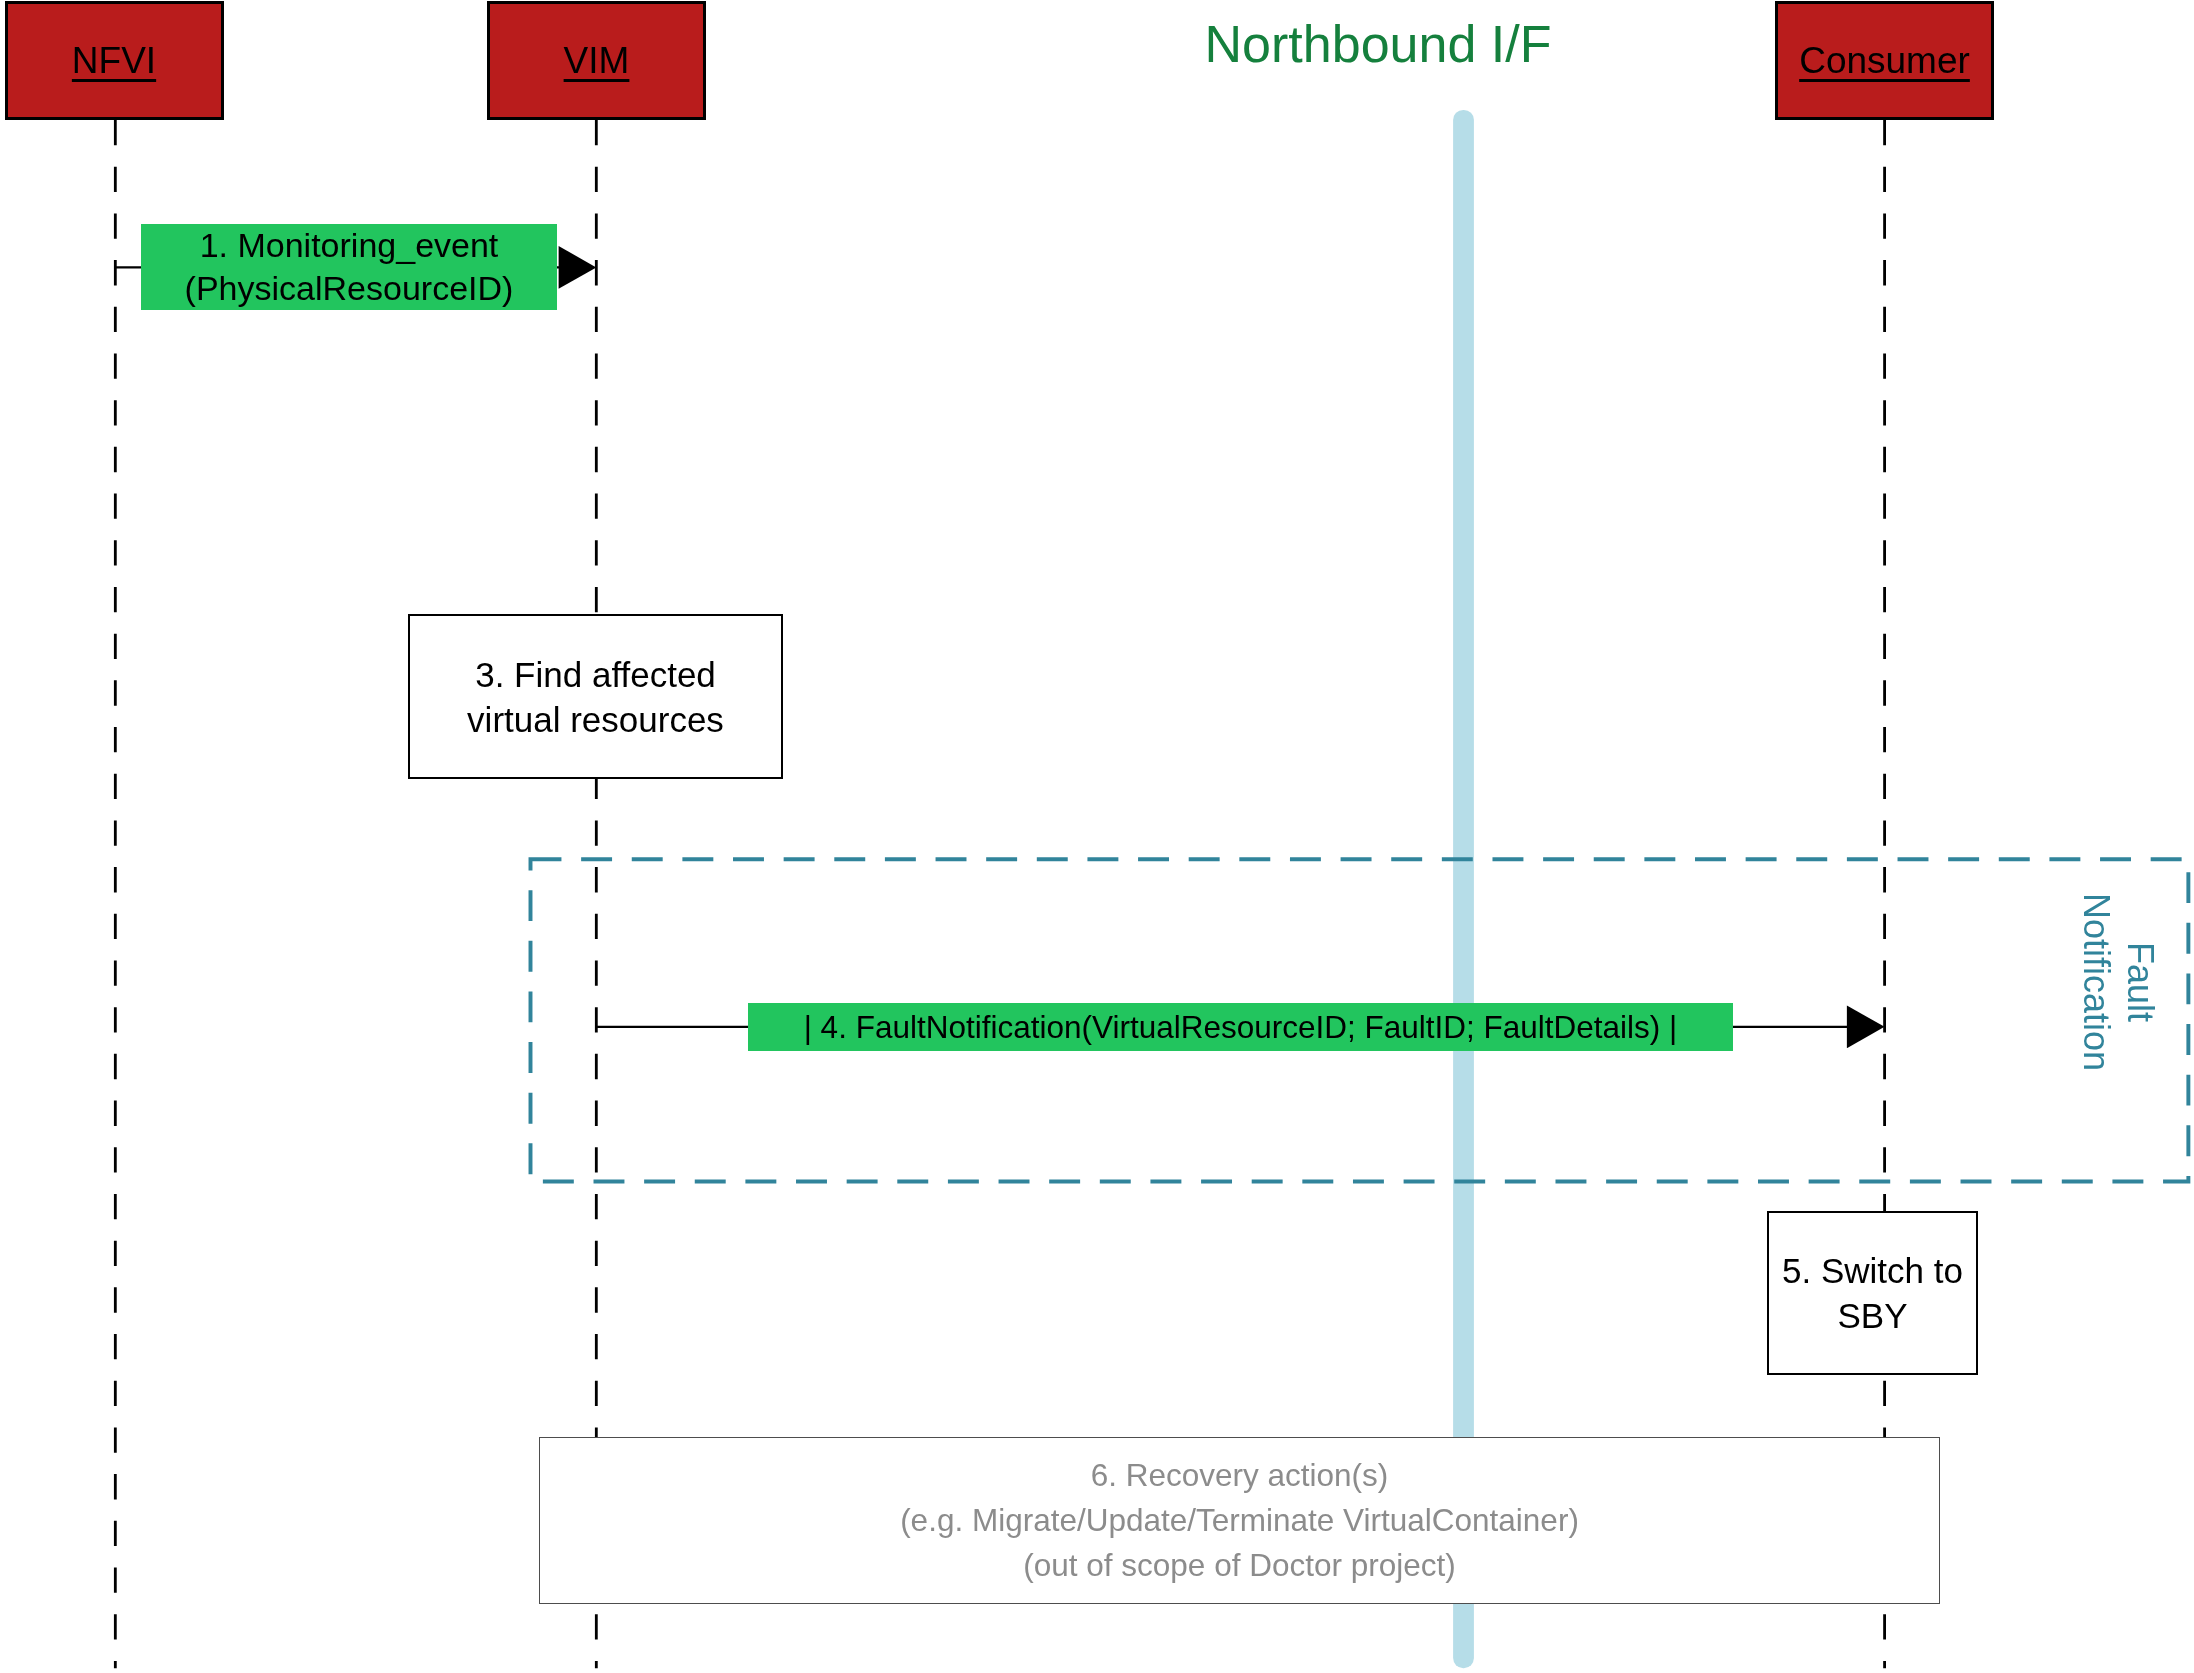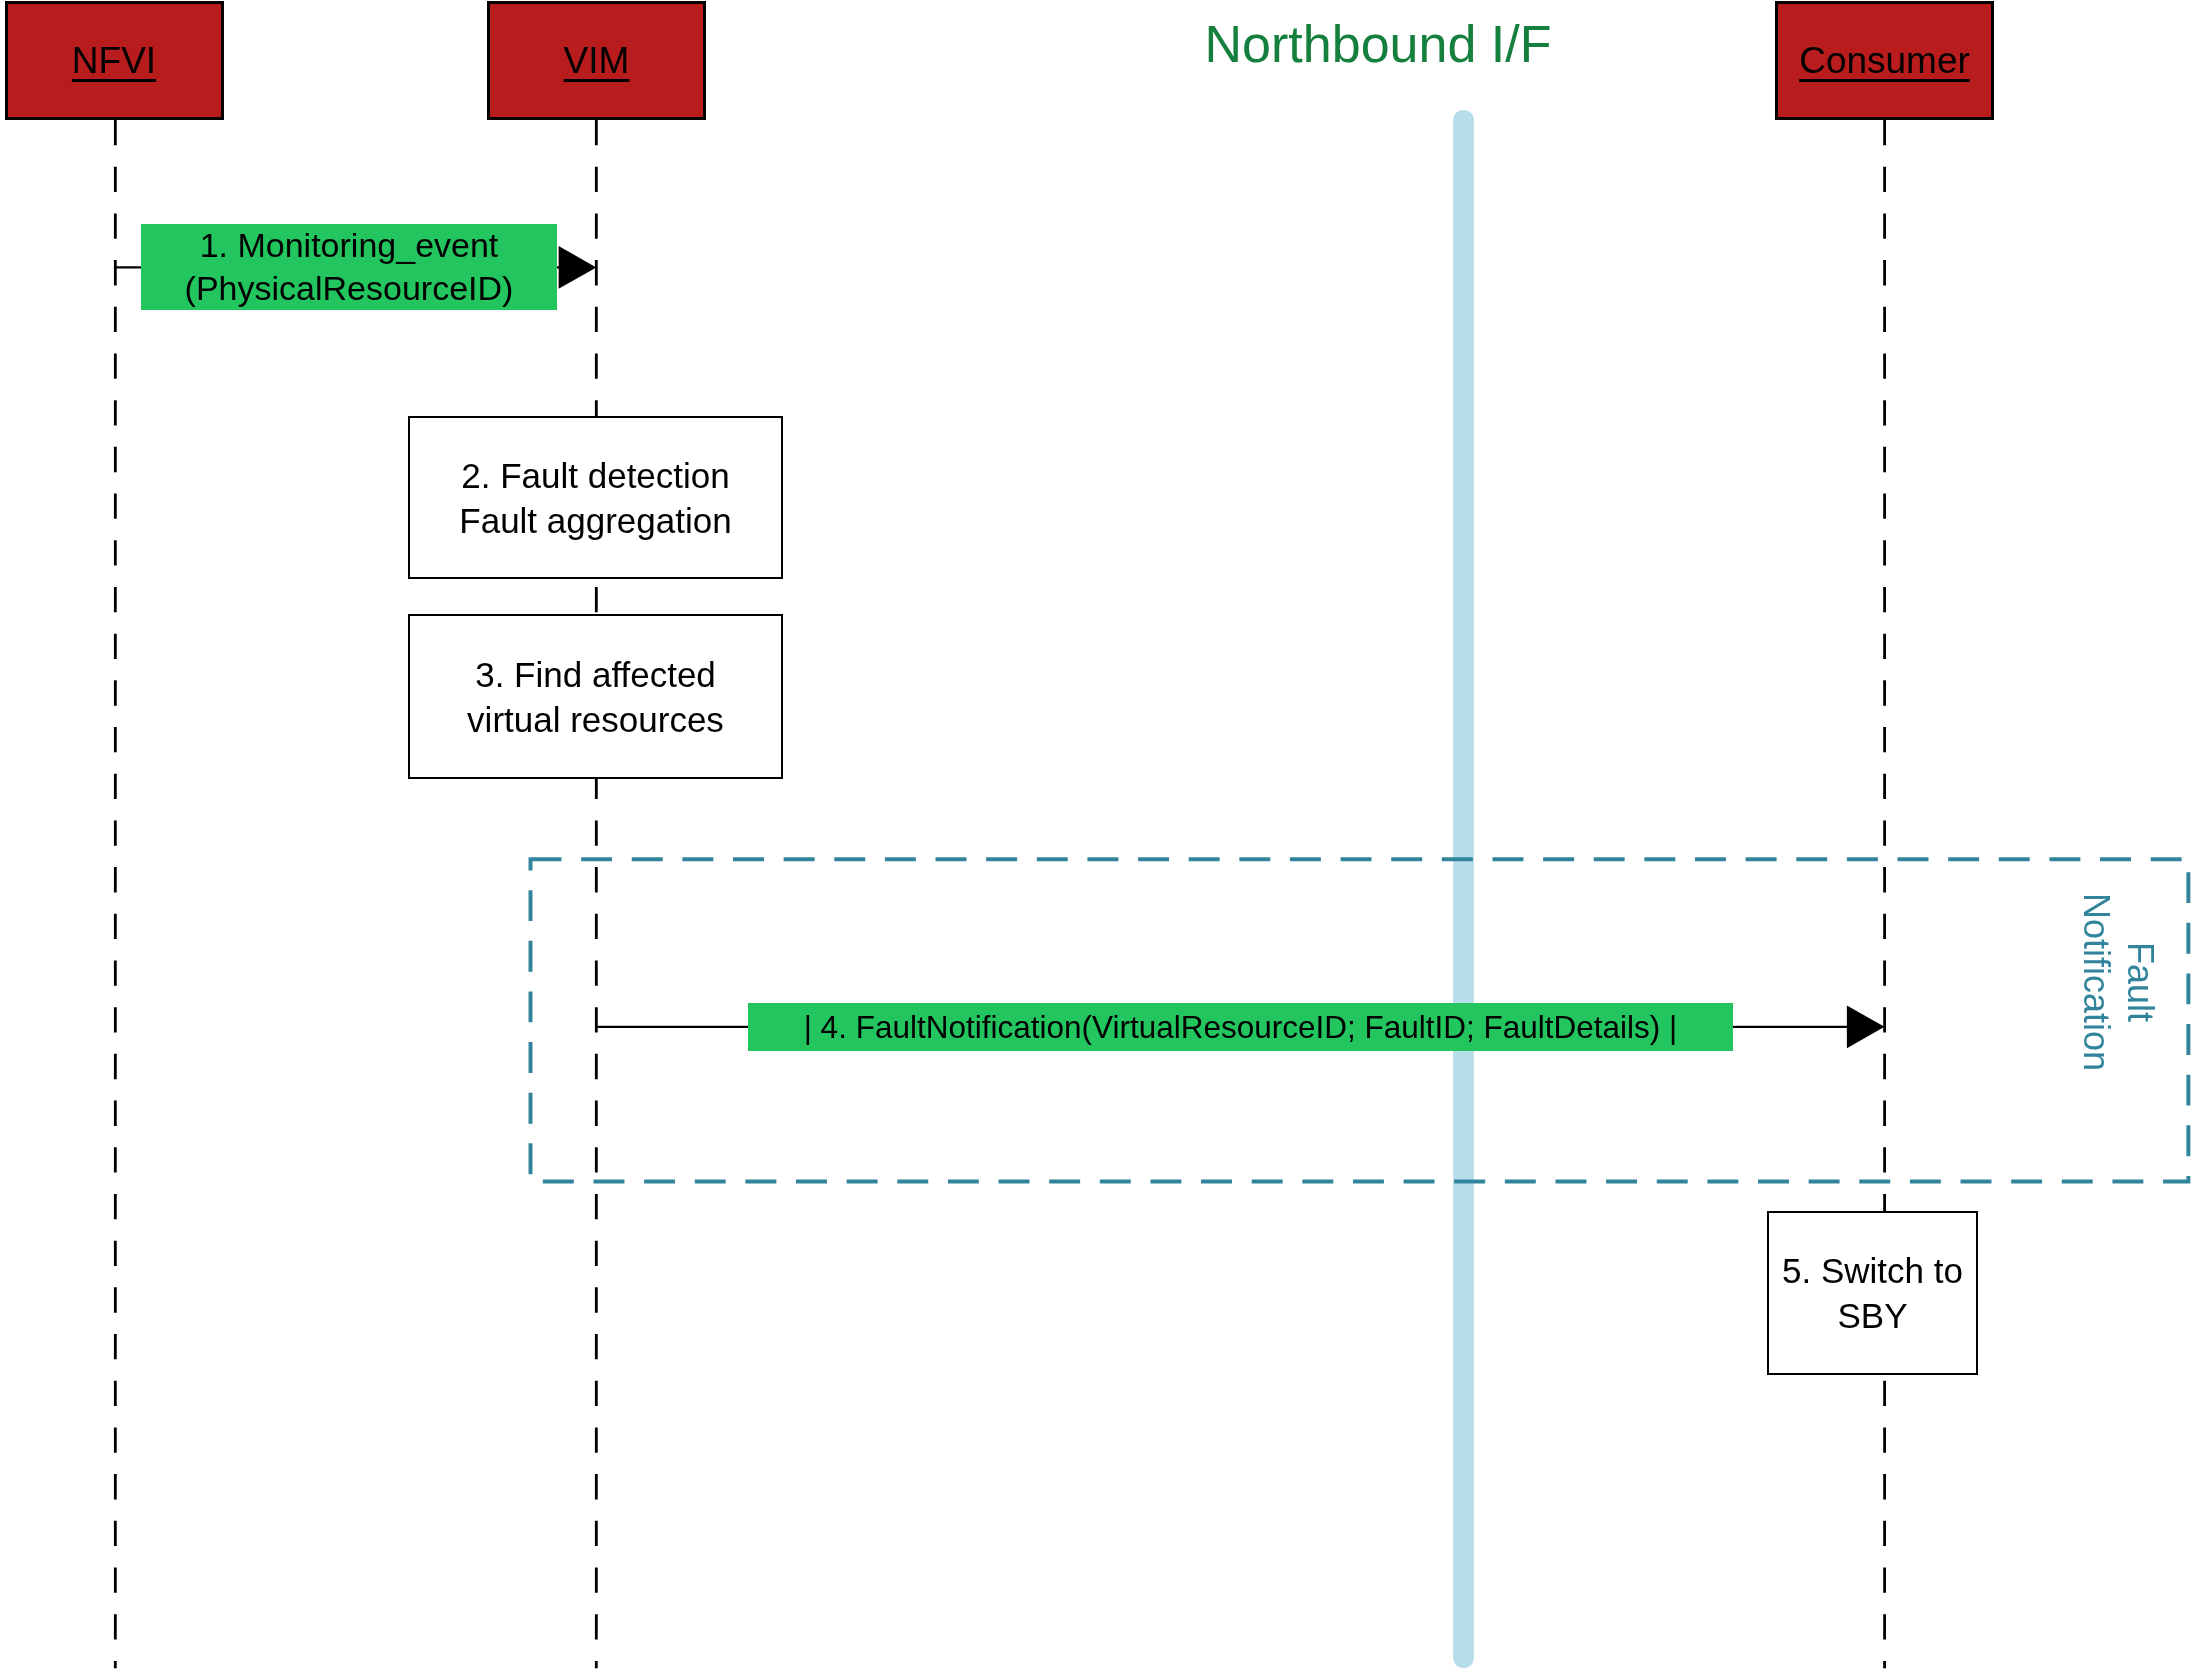--- a/index.html
+++ b/index.html
@@ -76,37 +76,38 @@
     <span class="actor-label">Consumer</span>
   </div>
 
   <div class="abs title" style="left: 1111px; top: 14px; width: 534px; height: 68px; color: #15803d;">Northbound I/F</div>
 
   <div class="abs msg-text msg1" style="left:141px;top:224px;width:416px;height:86px;">
     <div>1. Monitoring_event</div>
     <div>(PhysicalResourceID)</div>
   </div>
 
-  <div class="abs step-box" style="left:408px;top:416px;width:375px;height:163px;">
-    <div>2. Fault detection</div>
-    <div>Fault aggregation</div>
-  </div>
 
   <div class="abs step-box" style="left:408px;top:614px;width:375px;height:165px;">
     <div>3. Find affected</div>
     <div>virtual resources</div>
   </div>
 
   <div class="abs msg-text msg4" style="left:748px;top:1003px;width:985px;height:48px;">| 4. FaultNotification(VirtualResourceID; FaultID; FaultDetails) |</div>
 
   <div class="abs group-label" style="left: 1997px; top: 934px; width: 242px; height: 96px; color: rgb(49, 132, 155);">
     <div>Fault</div>
     <div>Notification</div>
   </div>
 
   <div class="abs step-box" style="left:1767px;top:1211px;width:211px;height:164px;">
     <div>5. Switch to</div>
     <div>SBY</div>
   </div>
 
+  <div class="abs recovery-box" style="left: 539px; top: 1437px; width: 1401px; height: 167px; color: rgb(140, 140, 140);">
+    <div>6. Recovery action(s)</div>
+    <div>(e.g. Migrate/Update/Terminate VirtualContainer)</div>
+    <div>(out of scope of Doctor project)</div>
+  </div>
 
 </div>
 
 
 </body></html>

